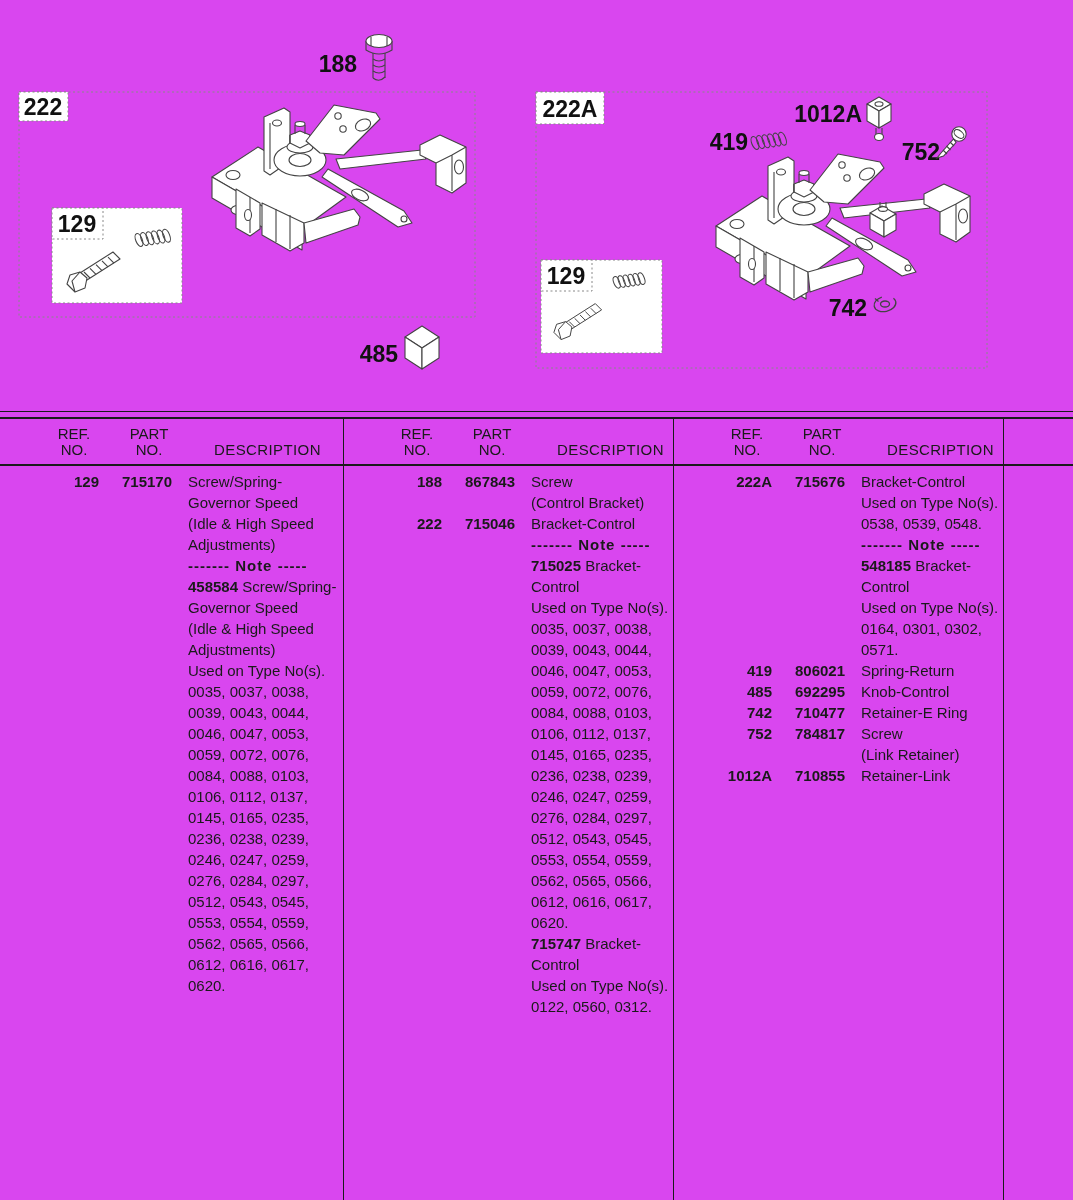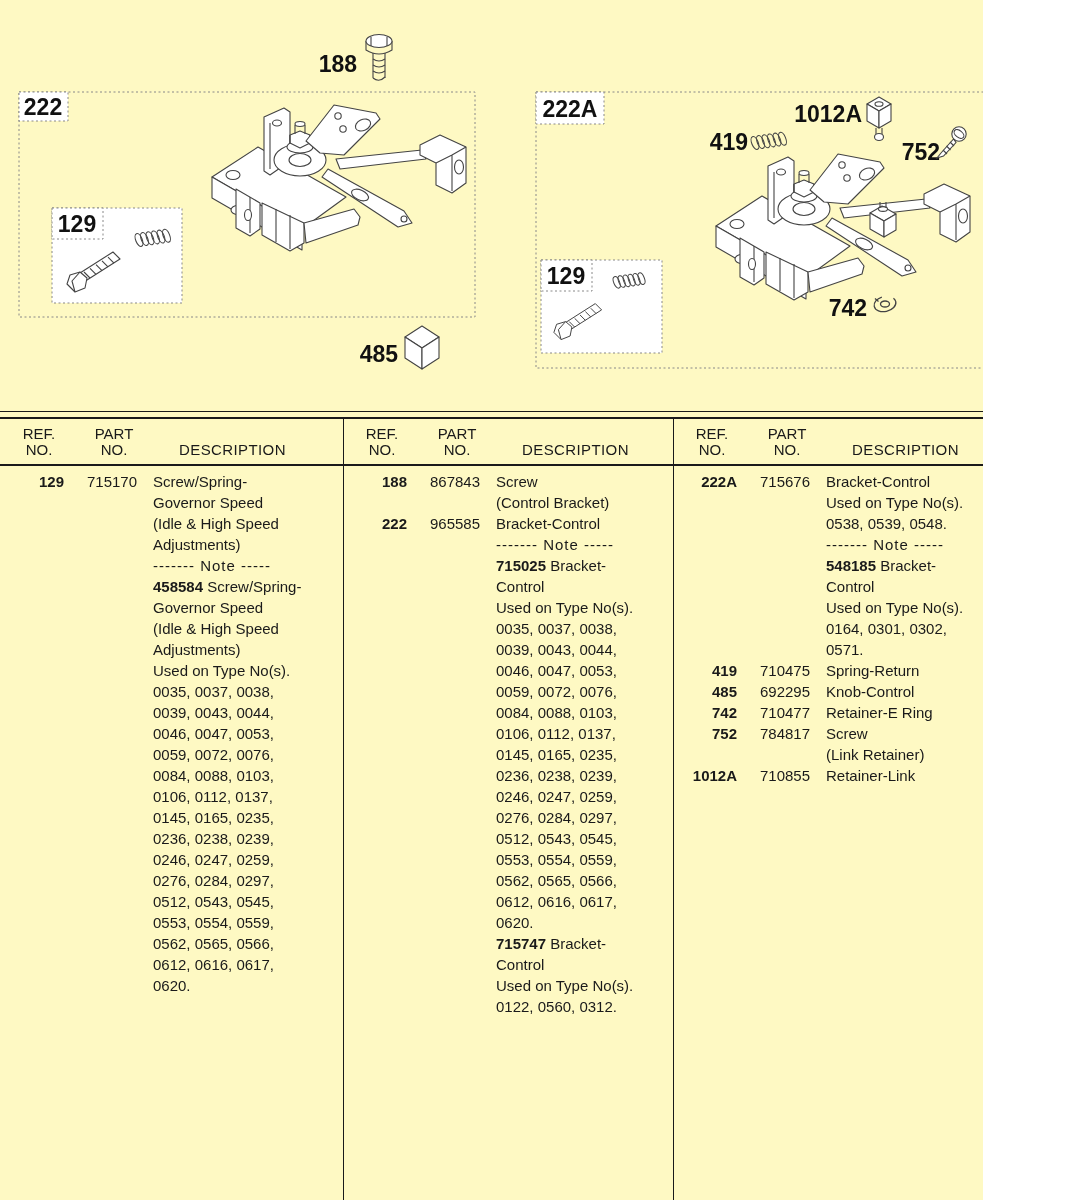--- a/index.html
+++ b/index.html
@@ -1,41 +1,41 @@
 <!DOCTYPE html>
 <html><head>
 <meta charset="utf-8">
 <style>
   html,body{margin:0;padding:0;background:#fff;}
   body{width:1073px;height:1200px;font-family:"Liberation Sans",sans-serif;color:#1a1a1a;}
-  .page{position:relative;width:983px;height:1200px;background:#fef9c3;overflow:hidden;}
+  .page{position:relative;width:1073px;height:1200px;background:#d946ef;overflow:hidden;}
   svg{display:block;}
   svg text{font-family:"Liberation Sans",sans-serif;font-weight:bold;fill:#111;font-size:23px;}
   .diagram{position:absolute;top:0;left:0;}
 
   
   .table-wrap{position:absolute;top:411px;left:0;width:1073px;height:789px;
               font-size:15px;line-height:21px;}
   .hrule{position:absolute;left:0;width:1073px;background:#1a1a1a;}
   .rule-thin{top:0;height:1px;}
   .rule-thick{top:6px;height:2.2px;}
   .rule-sep{top:53px;height:2.2px;}
   .vrule{position:absolute;top:7px;bottom:0;width:1.4px;background:#1a1a1a;}
-  .col{position:absolute;top:7px;bottom:16px;overflow:hidden;}
+  .col{position:absolute;top:7px;bottom:16px;overflow:hidden;margin-left:35px;}
   .colhead span{display:block;text-align:center;line-height:16px;}
   .h-ref{position:absolute;left:10px;top:8px;width:58px;}
   .h-part{position:absolute;left:82px;top:8px;width:64px;}
   .h-desc{position:absolute;left:179px;top:24px;line-height:16px;letter-spacing:.4px;text-align:center;}
   .colbody{position:absolute;top:53px;left:0;right:0;}
   .row{position:relative;}
   .ref{position:absolute;left:0;top:0;width:64px;text-align:right;font-weight:bold;}
-  .part{position:absolute;left:87px;top:0;font-weight:normal;}
+  .part{position:absolute;left:87px;top:0;font-weight:bold;}
   .desc{margin-left:153px;}
   .line{height:21px;white-space:nowrap;}
-  .note{font-weight:normal;letter-spacing:1px;}
+  .note{font-weight:bold;letter-spacing:1px;}
 </style>
 </head>
 <body>
 
 <div class="page">
 
   <svg class="diagram" width="1073" height="410" viewBox="0 0 1073 410">
     <defs>
 
       <g id="bracket-art" fill="#fff" stroke="#444" stroke-width="1.1" stroke-linejoin="round">
@@ -276,21 +276,21 @@
           <div class="row">
             <span class="ref">188</span>
             <span class="part">867843</span>
             <div class="desc">
               <div class="line">Screw</div>
               <div class="line">(Control Bracket)</div>
             </div>
           </div>
           <div class="row">
             <span class="ref">222</span>
-            <span class="part">965585</span>
+            <span class="part">715046</span>
             <div class="desc">
               <div class="line">Bracket-Control</div>
               <div class="line note">------- Note -----</div>
               <div class="line"><b>715025</b> Bracket-</div>
               <div class="line">Control</div>
               <div class="line">Used on Type No(s).</div>
               <div class="line">0035, 0037, 0038,</div>
               <div class="line">0039, 0043, 0044,</div>
               <div class="line">0046, 0047, 0053,</div>
               <div class="line">0059, 0072, 0076,</div>
@@ -335,21 +335,21 @@
               <div class="line note">------- Note -----</div>
               <div class="line"><b>548185</b> Bracket-</div>
               <div class="line">Control</div>
               <div class="line">Used on Type No(s).</div>
               <div class="line">0164, 0301, 0302,</div>
               <div class="line">0571.</div>
             </div>
           </div>
           <div class="row">
             <span class="ref">419</span>
-            <span class="part">710475</span>
+            <span class="part">806021</span>
             <div class="desc">
               <div class="line">Spring-Return</div>
             </div>
           </div>
           <div class="row">
             <span class="ref">485</span>
             <span class="part">692295</span>
             <div class="desc">
               <div class="line">Knob-Control</div>
             </div>

